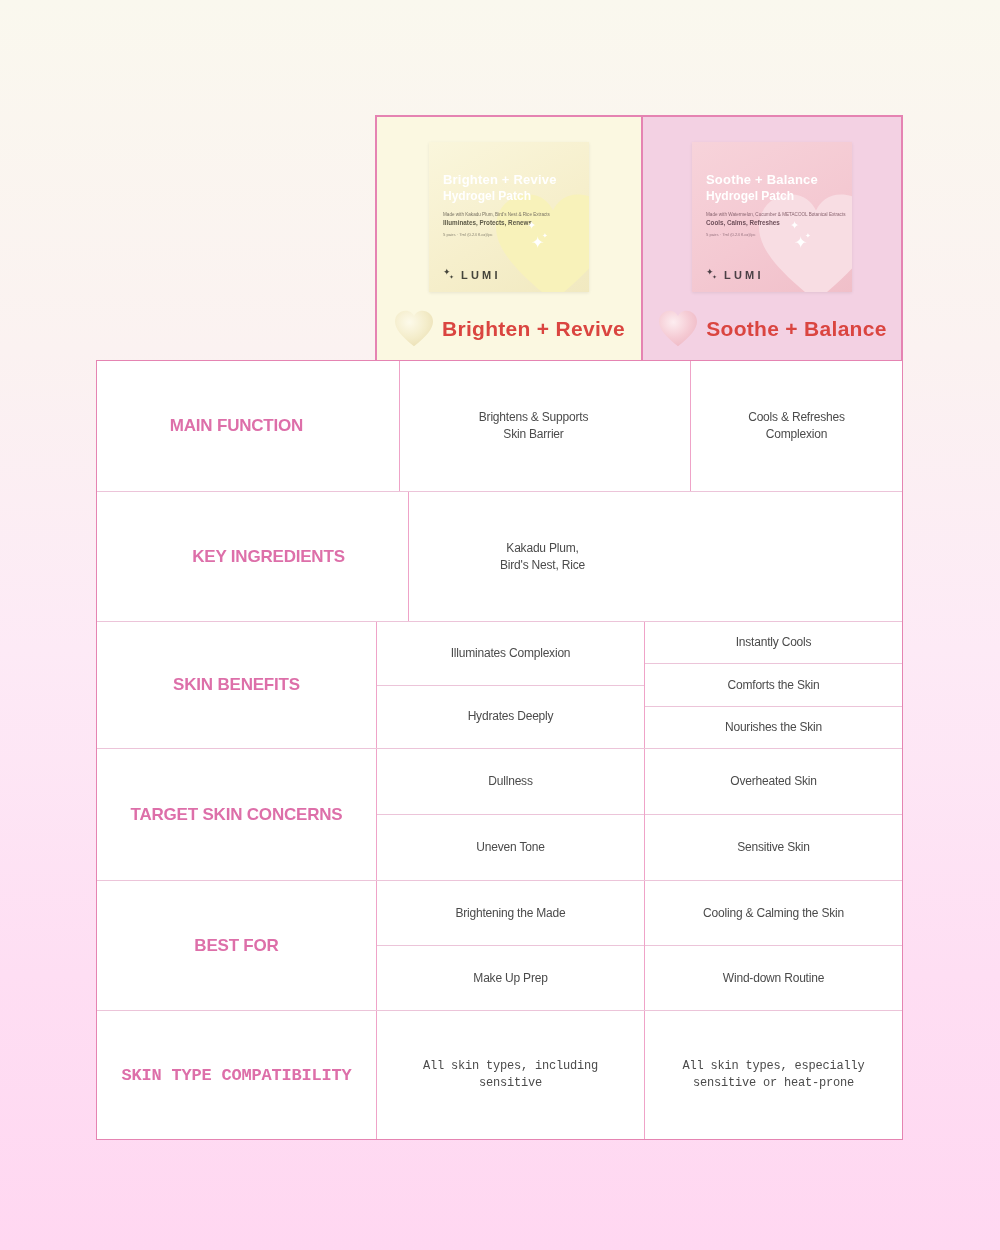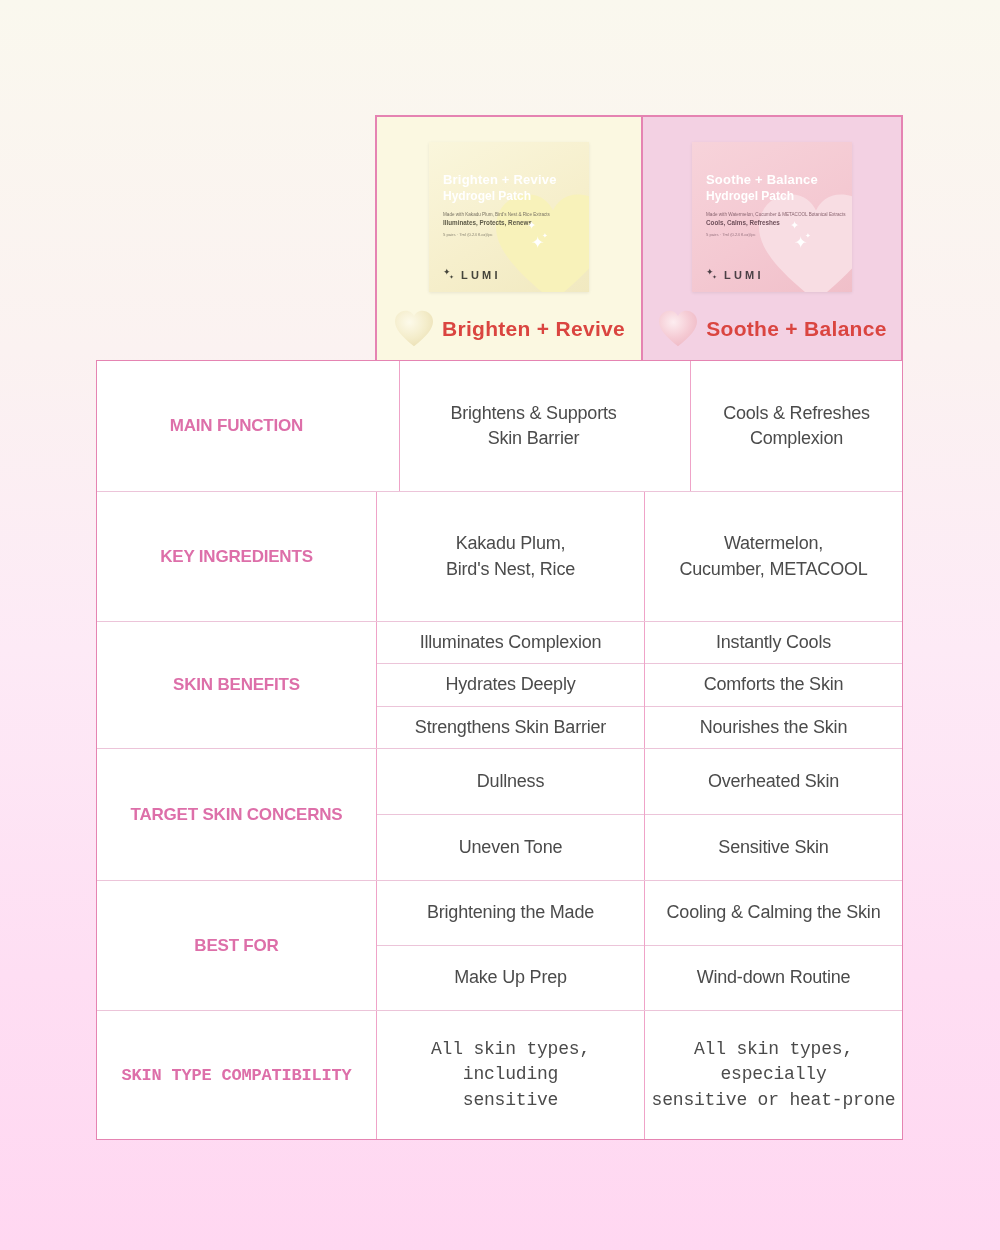--- a/index.html
+++ b/index.html
@@ -48,23 +48,23 @@
   
   .tbody{box-sizing:border-box;width:807px;background:#ffffff;border:1.5px solid #e584b2;}
   .trow{display:flex;border-top:1px solid #ecc4d9;}
   .trow:first-child{border-top:none;gap:23px;}
   .tlabel{width:279px;flex:0 0 auto;display:flex;align-items:center;justify-content:center;
     font-weight:bold;font-size:17px;letter-spacing:-0.2px;color:#dd6fa9;text-align:center;padding:0 8px;box-sizing:border-box;}
   .vcol{box-sizing:border-box;border-left:1px solid #efa3c8;display:flex;flex-direction:column;}
   .vcol.c2{width:268px;flex:0 0 auto;}
   .vcol.c3{flex:1;}
   .sub{flex:1;display:flex;align-items:center;justify-content:center;text-align:center;
-    font-size:18px;color:#4b4b4b;letter-spacing:-0.2px;line-height:1.4;white-space:pre-line;border-top:1px solid #ecc4d9;padding:0 6px;}
+    font-size:12px;color:#4b4b4b;letter-spacing:-0.2px;line-height:1.4;white-space:pre-line;border-top:1px solid #ecc4d9;padding:0 6px;}
   .sub:first-child{border-top:none;}
-  .r1{height:130px;} .r2{height:129px;} .r3{height:126px;} .r4{height:131px;} .r5{height:129px;} .r6{height:128px;font-family:Liberation Mono, monospace;}
+  .r1{height:130px;} .r2{height:129px;padding-left:32px;} .r3{height:126px;} .r4{height:131px;} .r5{height:129px;} .r6{height:128px;font-family:Liberation Mono, monospace;}
 </style>
 </head>
 <body>
 
 <svg width="0" height="0" style="position:absolute">
   <defs>
     <radialGradient id="patchYellow" cx="38%" cy="32%" r="80%">
       <stop offset="0%" stop-color="#fdfaea"></stop>
       <stop offset="55%" stop-color="#f4edcb"></stop>
       <stop offset="100%" stop-color="#e9ddb0"></stop>
@@ -163,32 +163,27 @@
 Complexion</div>
         </div>
       </div>
 
       <div class="trow r2">
         <div class="tlabel">KEY INGREDIENTS</div>
         <div class="vcol c2">
           <div class="sub">Kakadu Plum,
 Bird's Nest, Rice</div>
         </div>
-        <div class="vcol c3">
-          <div class="sub">Watermelon,
-Cucumber, METACOOL</div>
-        </div>
       </div>
 
       <div class="trow r3">
         <div class="tlabel">SKIN BENEFITS</div>
         <div class="vcol c2">
           <div class="sub">Illuminates Complexion</div>
           <div class="sub">Hydrates Deeply</div>
-          <div class="sub">Strengthens Skin Barrier</div>
         </div>
         <div class="vcol c3">
           <div class="sub">Instantly Cools</div>
           <div class="sub">Comforts the Skin</div>
           <div class="sub">Nourishes the Skin</div>
         </div>
       </div>
 
       <div class="trow r4">
         <div class="tlabel">TARGET SKIN CONCERNS</div>

